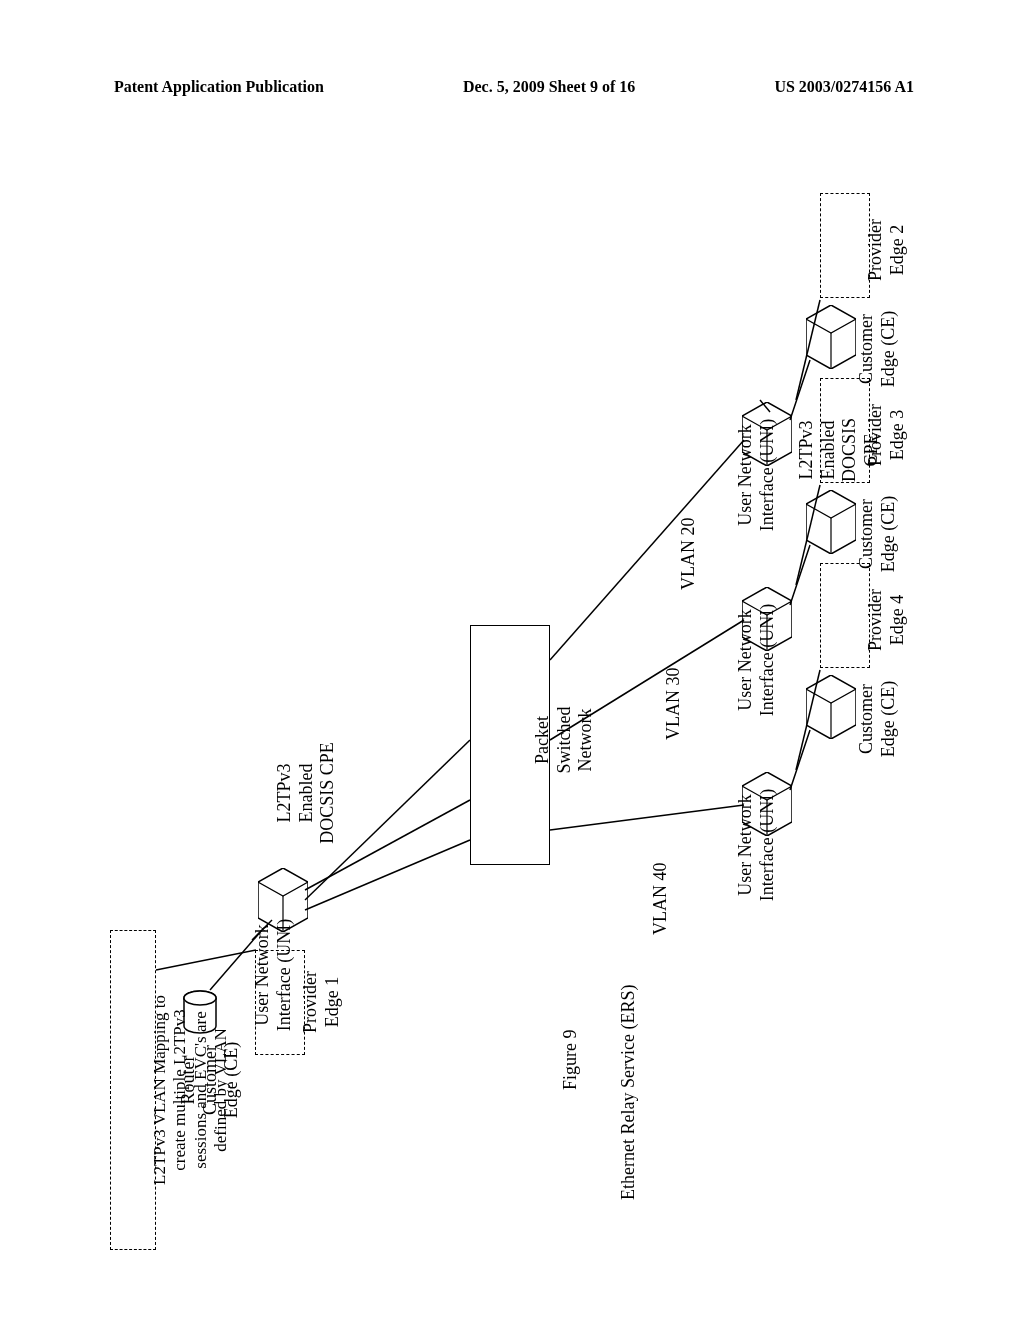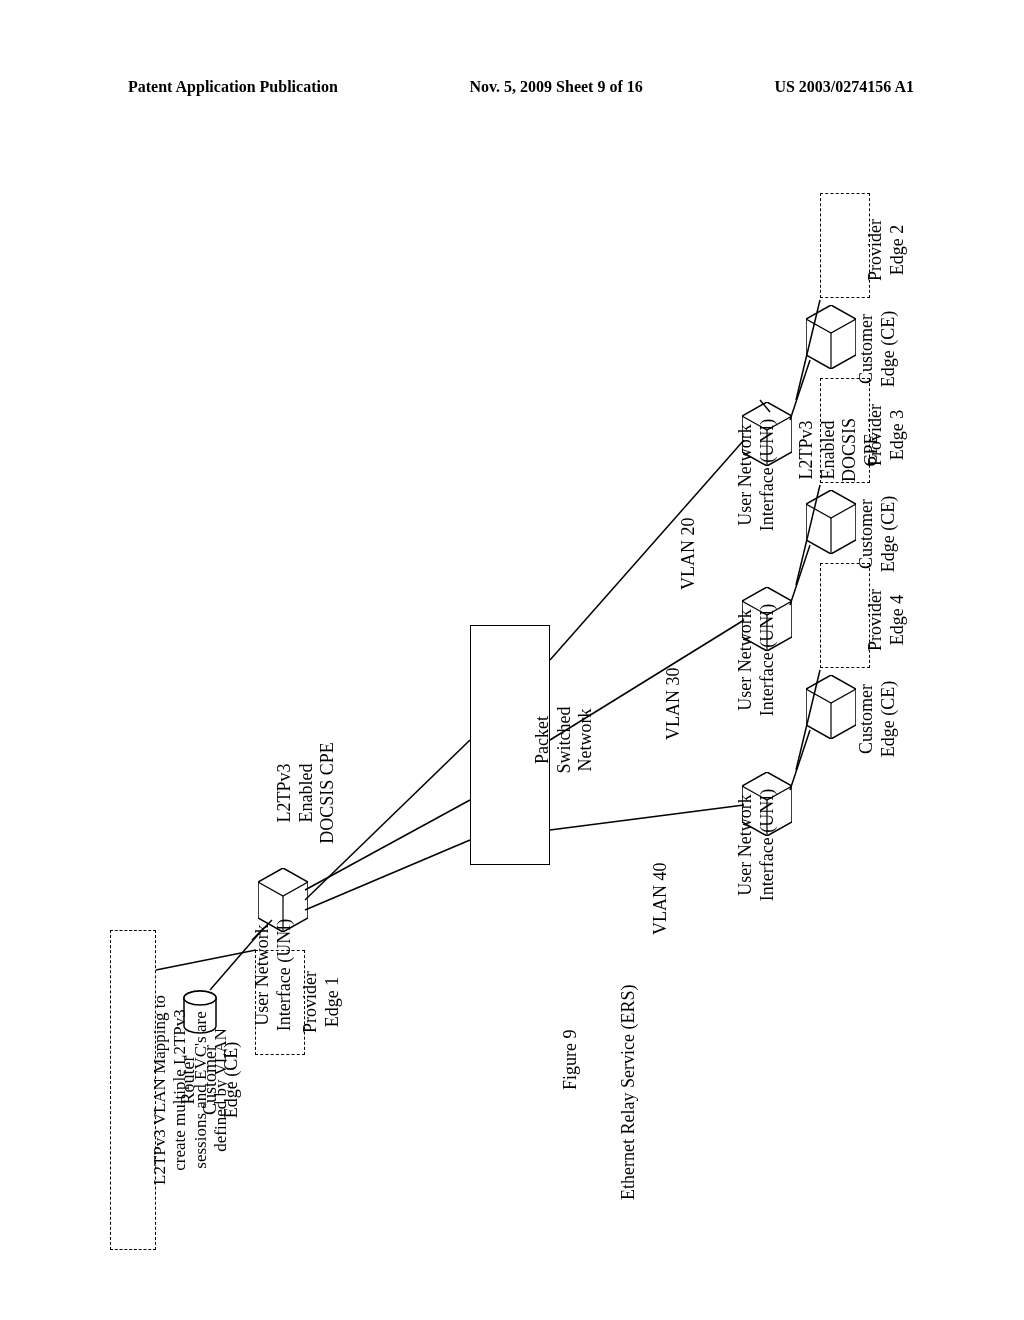--- a/index.html
+++ b/index.html
@@ -6,21 +6,21 @@
   body {
     width: 1024px;
     height: 1320px;
     background: #fff;
     font-family: "Times New Roman", serif;
     position: relative;
   }
   .header {
     position: absolute;
     top: 78px;
-    left: 18px;
+    left: 4px;
     right: 0;
     display: flex;
     justify-content: space-between;
     padding: 0 110px 0 110px;
     font-size: 16px;
     font-weight: bold;
     gap: 12px;
   }
 
   .page {
@@ -96,21 +96,21 @@
     stroke: #000;
     stroke-width: 1.5;
     fill: none;
   }
 </style>
 </head>
 <body>
 
 <div class="header">
   <span>Patent Application Publication</span>
-  <span>Nov. 5, 2009  Sheet 9 of 16</span>
+  <span>Dec. 5, 2009  Sheet 9 of 16</span>
   <span>US 2003/0274156 A1</span>
 </div>
 
 <div class="page">
 
   <div class="psn-box"></div>
   <div class="rot multiline" style="left:532px; top:700px; width:120px;">Packet<br>Switched<br>Network</div>
 
   <div class="hex" style="left:258px; top:768px;">
     <svg viewBox="0 0 50 64">

